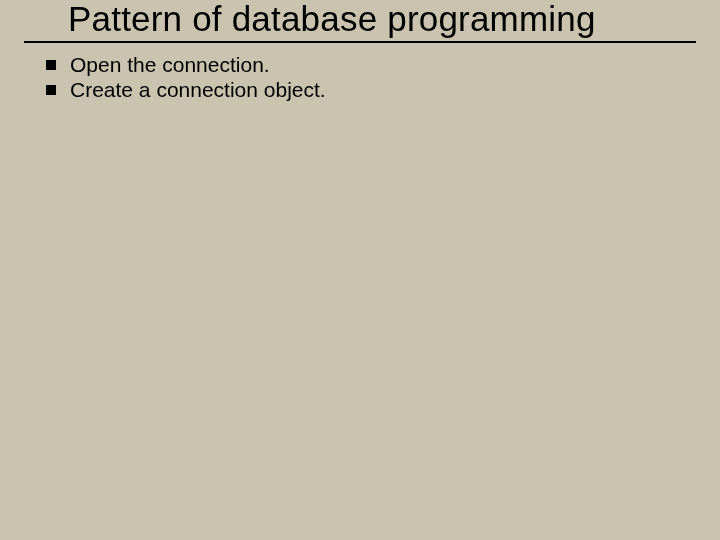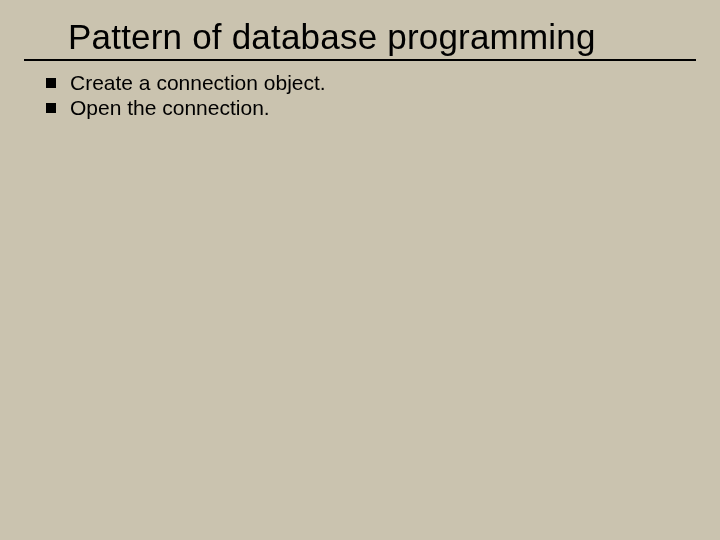--- a/index.html
+++ b/index.html
@@ -9,21 +9,21 @@
     height: 540px;
     background: #cac3af;
     font-family: Arial, Helvetica, sans-serif;
     color: #000;
     overflow: hidden;
   }
   .slide {
     box-sizing: border-box;
     width: 720px;
     height: 540px;
-    padding: 18px 24px 0 24px;
+    padding: 0 24px 0 24px;
   }
   .title-wrap {
     border-bottom: 2px solid #000;
     padding: 0 0 2px 44px;
   }
   .title {
     font-size: 35px;
     font-weight: 400;
     line-height: 1.1;
     letter-spacing: 0.2px;
@@ -57,23 +57,23 @@
 <body>
 
 <div class="slide">
   <div class="title-wrap">
     <div class="title">Pattern of database programming</div>
   </div>
 
   <div class="body">
     <div class="bullet">
       <span class="marker"></span>
-      <span class="bullet-text">Create a connection object.</span>
+      <span class="bullet-text">Open the connection.</span>
     </div>
     <div class="bullet">
       <span class="marker"></span>
-      <span class="bullet-text">Open the connection.</span>
+      <span class="bullet-text">Create a connection object.</span>
     </div>
 
     <div class="gap"></div>
 
   </div>
 </div>
 
 </body></html>

